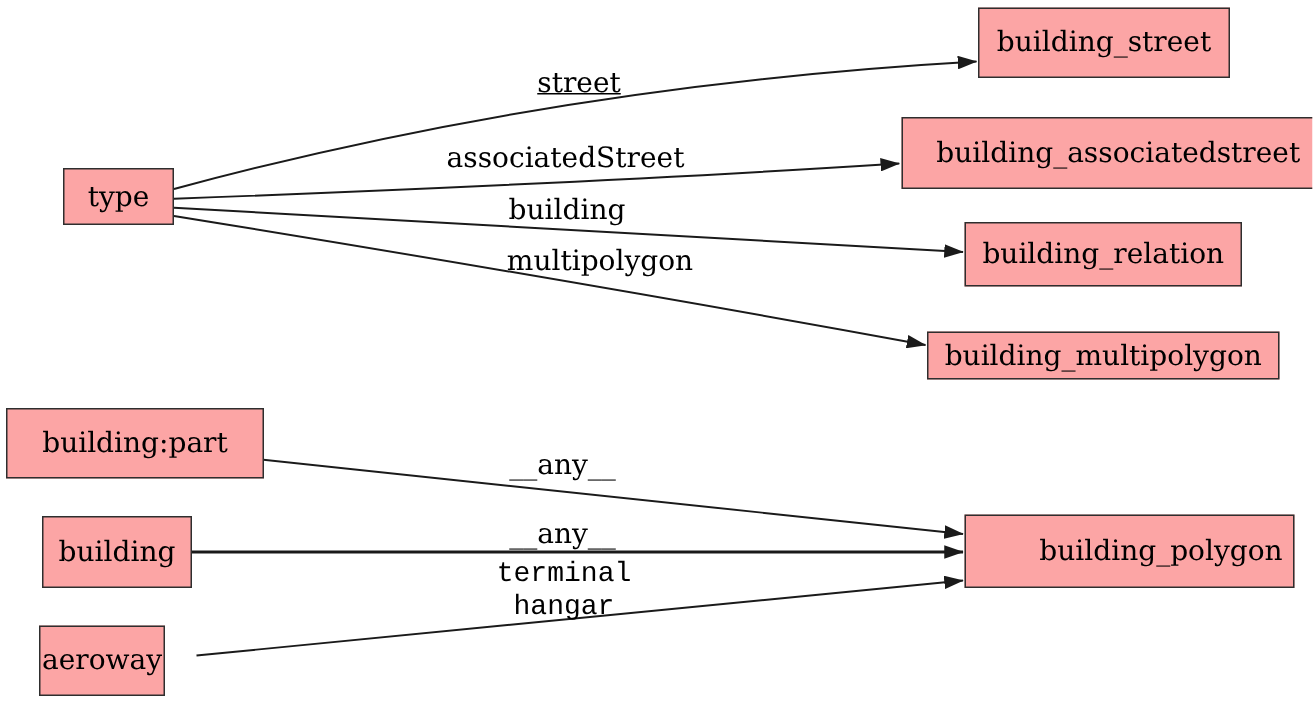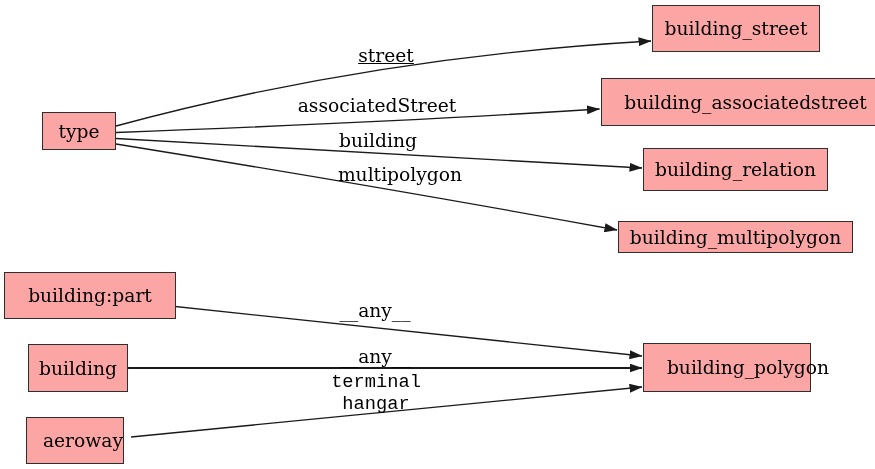--- a/index.html
+++ b/index.html
@@ -84,33 +84,33 @@
   </div>
 
   <div class="node" style="left:643px; top:148px; width:185px; height:43px;">
     <span>building_relation</span>
   </div>
 
   <div class="node" style="left:618px; top:221px; width:235px; height:32px;">
     <span>building_multipolygon</span>
   </div>
 
-  <div class="node" style="left:643px; top:343px; width:168px; height:49px;padding-left:42px;">
+  <div class="node" style="left:643px; top:343px; width:220px; height:49px;padding-left:42px;">
     <span>building_polygon</span>
   </div>
 
   <div class="node" style="left:4px; top:272px; width:172px; height:47px;">
     <span>building:part</span>
   </div>
 
   <div class="node" style="left:28px; top:344px; width:100px; height:48px;">
     <span>building</span>
   </div>
 
-  <div class="node" style="left:26px; top:417px; width:98px; height:47px;justify-content:flex-end;">
+  <div class="node" style="left:26px; top:417px; width:84px; height:47px;">
     <span>aeroway</span>
   </div>
 
   <div class="edge-label" style="left:386px; top:56px;text-decoration:underline;">street</div>
 
   <div class="edge-label" style="left:377px; top:106px;">associatedStreet</div>
 
   <div class="edge-label" style="left:378px; top:140.5px;">building</div>
 
   <div class="edge-label" style="left:377px; top:175px;margin-left:23px;">multipolygon</div>

